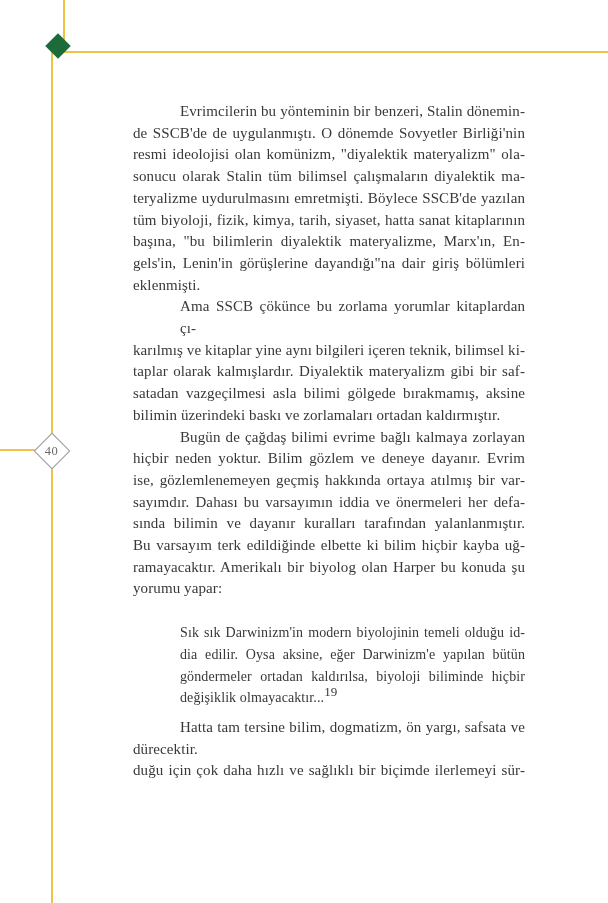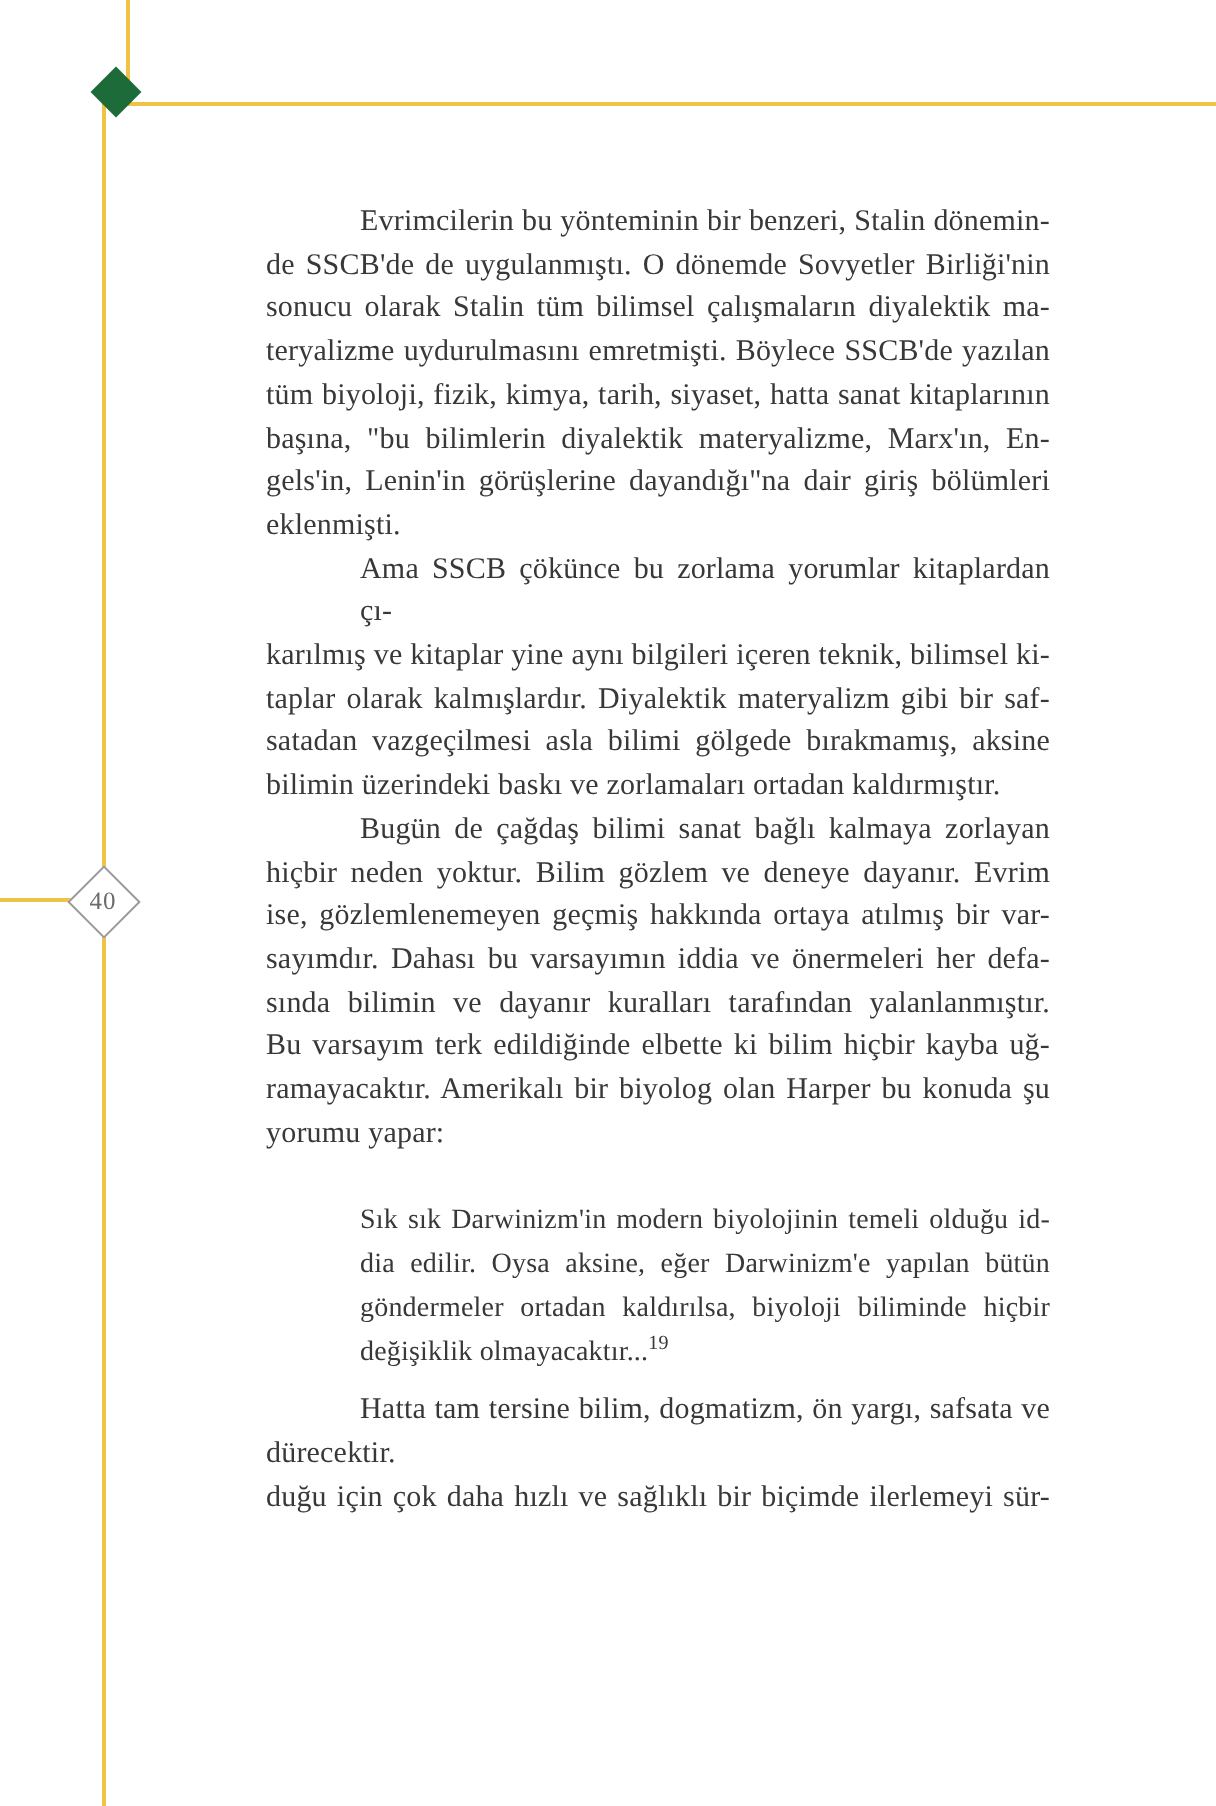--- a/index.html
+++ b/index.html
@@ -57,57 +57,58 @@
   .block { margin: 0; }
   .block.quote { margin: 22px 0 8px 0; }
   .line {
     text-align: justify;
     text-align-last: justify;
     letter-spacing: 0.1px;
   }
   .line.indent { padding-left: 47px; }
   .line.last { text-align-last: left; }
   .block.quote .line { padding-left: 47px; font-size: 14px; }
-  sup { font-size: 10px; line-height: 0; }
+  sup { font-size: 13px; line-height: 0; }
 </style>
 </head>
 <body>
 
 <div class="page">
   <div class="rule rule-top-vertical"></div>
   <div class="rule rule-top-horizontal"></div>
   <div class="rule rule-left-vertical"></div>
   <div class="rule rule-pagenum"></div>
 
   <div class="green-diamond"></div>
 
   <div class="page-badge">
     <span>40</span>
   </div>
 
   <div class="text-block">
       <div class="block body">
         <div class="line indent"><span>Evrimcilerin bu yönteminin bir benzeri, Stalin dönemin-</span></div>
         <div class="line"><span>de SSCB'de de uygulanmıştı. O dönemde Sovyetler Birliği'nin</span></div>
+        <div class="line"><span>resmi ideolojisi olan komünizm, "diyalektik materyalizm" ola-</span></div>
         <div class="line"><span>sonucu olarak Stalin tüm bilimsel çalışmaların diyalektik ma-</span></div>
         <div class="line"><span>teryalizme uydurulmasını emretmişti. Böylece SSCB'de yazılan</span></div>
         <div class="line"><span>tüm biyoloji, fizik, kimya, tarih, siyaset, hatta sanat kitaplarının</span></div>
         <div class="line"><span>başına, "bu bilimlerin diyalektik materyalizme, Marx'ın, En-</span></div>
         <div class="line"><span>gels'in, Lenin'in görüşlerine dayandığı"na dair giriş bölümleri</span></div>
         <div class="line last"><span>eklenmişti.</span></div>
       </div>
       <div class="block body">
         <div class="line indent"><span>Ama SSCB çökünce bu zorlama yorumlar kitaplardan çı-</span></div>
         <div class="line"><span>karılmış ve kitaplar yine aynı bilgileri içeren teknik, bilimsel ki-</span></div>
         <div class="line"><span>taplar olarak kalmışlardır. Diyalektik materyalizm gibi bir saf-</span></div>
         <div class="line"><span>satadan vazgeçilmesi asla bilimi gölgede bırakmamış, aksine</span></div>
         <div class="line last"><span>bilimin üzerindeki baskı ve zorlamaları ortadan kaldırmıştır.</span></div>
       </div>
       <div class="block body">
-        <div class="line indent"><span>Bugün de çağdaş bilimi sanat bağlı kalmaya zorlayan</span></div>
+        <div class="line indent"><span>Bugün de çağdaş bilimi evrime bağlı kalmaya zorlayan</span></div>
         <div class="line"><span>hiçbir neden yoktur. Bilim gözlem ve deneye dayanır. Evrim</span></div>
         <div class="line"><span>ise, gözlemlenemeyen geçmiş hakkında ortaya atılmış bir var-</span></div>
         <div class="line"><span>sayımdır. Dahası bu varsayımın iddia ve önermeleri her defa-</span></div>
         <div class="line"><span>sında bilimin ve dayanır kuralları tarafından yalanlanmıştır.</span></div>
         <div class="line"><span>Bu varsayım terk edildiğinde elbette ki bilim hiçbir kayba uğ-</span></div>
         <div class="line"><span>ramayacaktır. Amerikalı bir biyolog olan Harper bu konuda şu</span></div>
         <div class="line last"><span>yorumu yapar:</span></div>
       </div>
       <div class="block quote">
         <div class="line"><span>Sık sık Darwinizm'in modern biyolojinin temeli olduğu id-</span></div>

